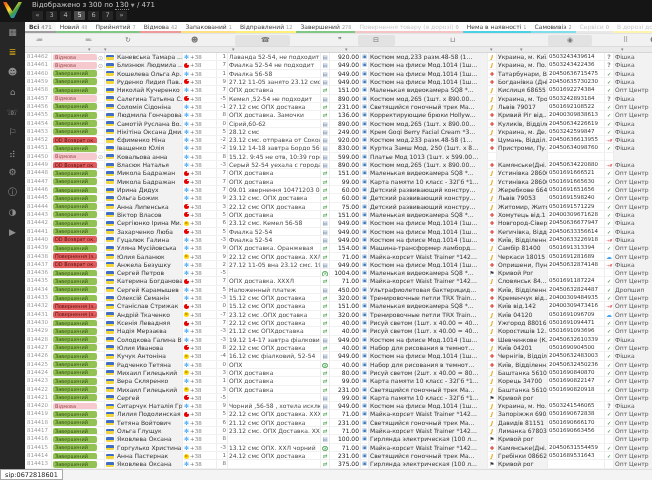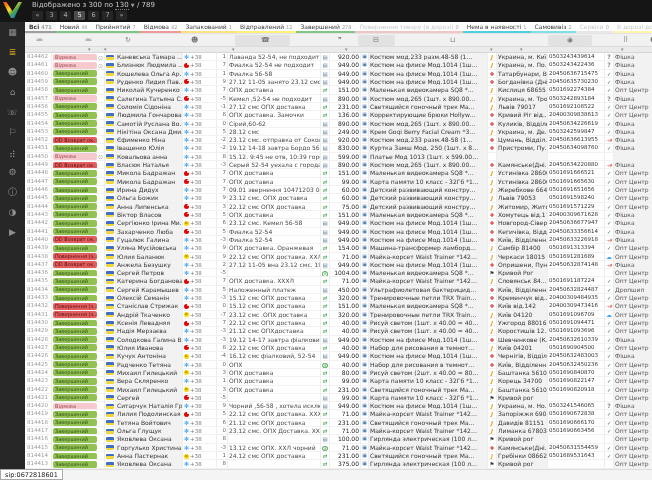--- a/index.html
+++ b/index.html
@@ -96,21 +96,21 @@
 </style>
 </head>
 <body>
 
 <div class="topbar">
   <div class="logo"></div>
   <div class="disp">
     <span>Відображено з 300 по</span>
     <span class="pp">130</span>
     <span class="caret">▼</span>
-    <span>/ 789</span>
+    <span>/ 471</span>
   </div>
   <div class="pager">
       <span class="pgbtn">«</span>
       <span class="pgbtn">3</span>
       <span class="pgbtn">4</span>
       <span class="pgbtn cur">5</span>
       <span class="pgbtn">6</span>
       <span class="pgbtn">7</span>
       <span class="pgbtn">»</span>
     </div>

